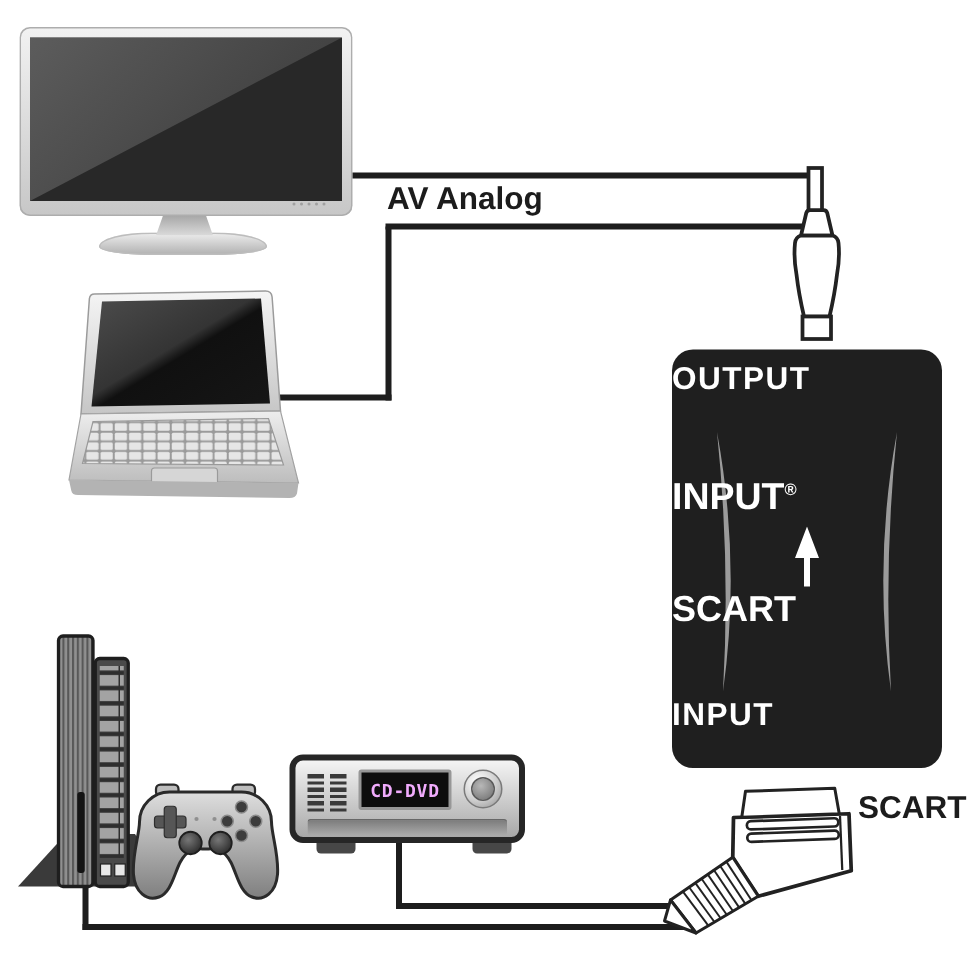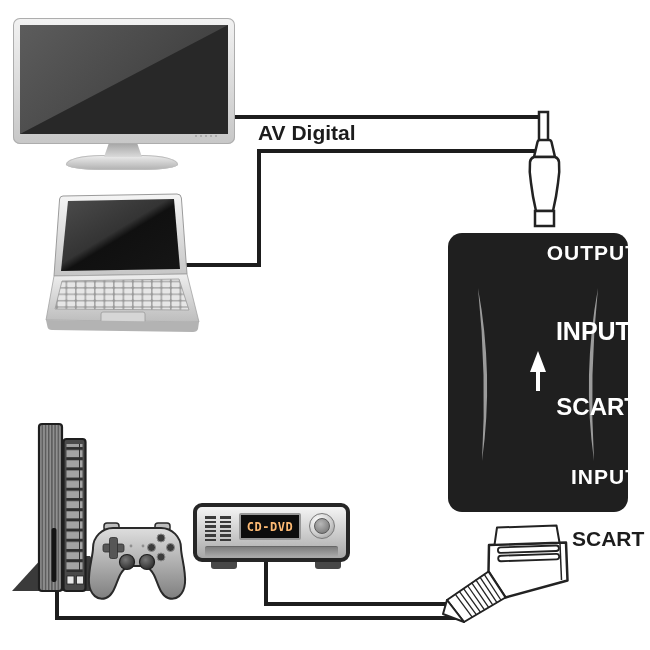--- a/index.html
+++ b/index.html
@@ -18,38 +18,38 @@
   .mon-dots{left:195px;top:135px;display:flex;gap:3px;}
   .mon-dots i{width:2px;height:2px;background:#a0a0a0;border-radius:50%;}
   .mon-neck{left:104px;top:144px;width:38px;height:13px;background:linear-gradient(#a8a8a8,#dadada);
     clip-path:polygon(12% 0,88% 0,100% 100%,0 100%);}
   .mon-base{left:66px;top:155px;width:112px;height:15px;border-radius:50%/100% 100% 60% 60%;
     background:linear-gradient(#efefef,#b0b0b0);box-shadow:inset 0 0 0 1px #bdbdbd;}
   .mon-baseshadow{left:95px;top:156px;width:54px;height:6px;background:#9a9a9a;border-radius:50%;}
 
   
   .conv{left:448px;top:233px;width:180px;height:279px;background:#1f1f1f;border-radius:14px;color:#fff;}
-  .conv .t{position:absolute;left:0;width:100%;text-align:right;font-weight:bold;padding-left:11px;}
+  .conv .t{position:absolute;left:0;width:100%;text-align:left;font-weight:bold;}
   .conv .out{top:8px;font-size:21px;letter-spacing:1px;}
   .conv .hdmi{top:84px;font-size:25px;}
   .conv .hdmi sup{font-size:11px;vertical-align:super;}
   .conv .scart{top:160px;font-size:24px;}
   .conv .inp{bottom:23px;font-size:21px;letter-spacing:1px;}
   .conv svg{position:absolute;left:0;top:0;}
   .conv .arrow{position:absolute;left:50%;top:118px;transform:translateX(-50%);}
 
   
   .dvd{left:193px;top:503px;width:157px;height:70px;}
   .dvd .foot{position:absolute;height:12px;width:26px;background:#474747;border-radius:3px;top:54px;}
   .dvd .body{position:absolute;left:0;top:0;width:157px;height:59px;border:4px solid #262626;border-radius:9px;
     background:linear-gradient(#f4f4f4,#a8a8a8);box-sizing:border-box;}
   .dvd .vents{position:absolute;top:9px;display:flex;flex-direction:column;gap:2px;}
   .dvd .vents i{display:block;width:11px;height:2.5px;background:#3a3a3a;}
   .dvd .disp{position:absolute;left:42px;top:6px;width:62px;height:27px;background:#0d0d0d;border:2px solid #979797;
-    border-radius:2px;color:#fdba74;font-family:"DejaVu Sans Mono",monospace;font-weight:bold;font-size:12px;
+    border-radius:2px;color:#f0abfc;font-family:"DejaVu Sans Mono",monospace;font-weight:bold;font-size:12px;
     display:flex;align-items:center;justify-content:center;letter-spacing:0.5px;box-sizing:border-box;}
   .dvd .knob{position:absolute;left:112px;top:6px;width:26px;height:26px;border-radius:50%;border:1px solid #7a7a7a;
     background:radial-gradient(circle at 35% 30%,#ffffff,#cecece 55%,#8f8f8f 100%);box-sizing:border-box;}
   .dvd .knob i{position:absolute;left:4px;top:4px;width:16px;height:16px;border-radius:50%;
     background:radial-gradient(circle at 40% 35%,#b8b8b8,#6e6e6e);border:1px solid #5a5a5a;box-sizing:border-box;}
   .dvd .slot{position:absolute;left:8px;top:39px;width:133px;height:11px;border-radius:2px;
     background:linear-gradient(#7d7d7d,#ababab);border-top:1px solid #676767;box-sizing:border-box;}
 </style>
 </head>
 <body>
@@ -221,16 +221,16 @@
       <line x1="475.7" y1="579.7" x2="492.7" y2="604.9"></line>
       <line x1="471.6" y1="582.6" x2="488.6" y2="607.3"></line>
       <line x1="467.5" y1="585.5" x2="484.5" y2="609.8"></line>
       <line x1="463.4" y1="588.4" x2="480.4" y2="612.2"></line>
       <line x1="459.3" y1="591.3" x2="476.3" y2="614.7"></line>
       <line x1="455.2" y1="594.2" x2="472.2" y2="617.1"></line>
     </g>
     <path d="M447,600 L464,622 L443,614 Z" fill="#fff" stroke="#222" stroke-width="2" stroke-linejoin="round"></path>
   </svg>
 
-  <div class="lbl" style="left:258px;top:121px;">AV Digital</div>
+  <div class="lbl" style="left:258px;top:121px;">AV Analog</div>
   <div class="lbl" style="left:572px;top:527px;">SCART</div>
 
 </div>
 
 </body></html>

